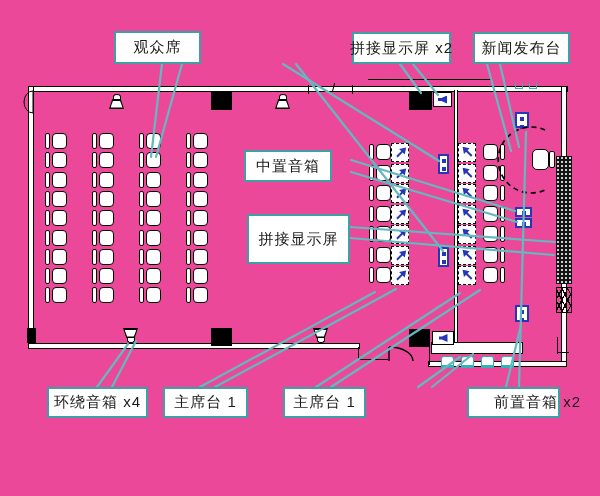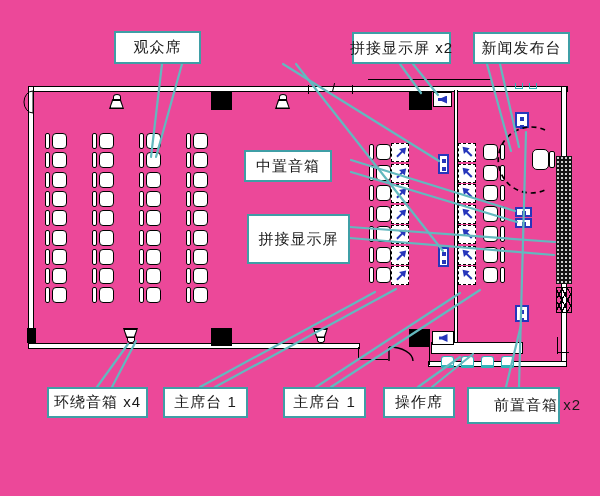--- a/index.html
+++ b/index.html
@@ -520,16 +520,15 @@
   </svg>
 
   <div class="callout" style="left:114px;top:31px;width:87px;height:33px;">观众席</div>
   <div class="callout" style="left:352px;top:32px;width:99px;height:32px;">拼接显示屏 x2</div>
   <div class="callout" style="left:473px;top:32px;width:97px;height:32px;">新闻发布台</div>
   <div class="callout" style="left:244px;top:150px;width:88px;height:32px;">中置音箱</div>
   <div class="callout" style="left:247px;top:214px;width:103px;height:50px;">拼接显示屏</div>
   <div class="callout" style="left:47px;top:387px;width:101px;height:31px;">环绕音箱 x4</div>
   <div class="callout" style="left:163px;top:387px;width:85px;height:31px;">主席台 1</div>
   <div class="callout" style="left:283px;top:387px;width:83px;height:31px;">主席台 1</div>
-  <div class="callout" style="left:383px;top:387px;width:72px;height:31px;">操作席</div>
-  <div class="callout" style="left:467px;top:387px;width:93px;height:37px;padding-left:48px;">前置音箱 x2</div>
+  <div class="callout" style="left:467px;top:387px;width:93px;height:31px;padding-left:48px;">前置音箱 x2</div>
 
 </div>
 
 </body></html>

